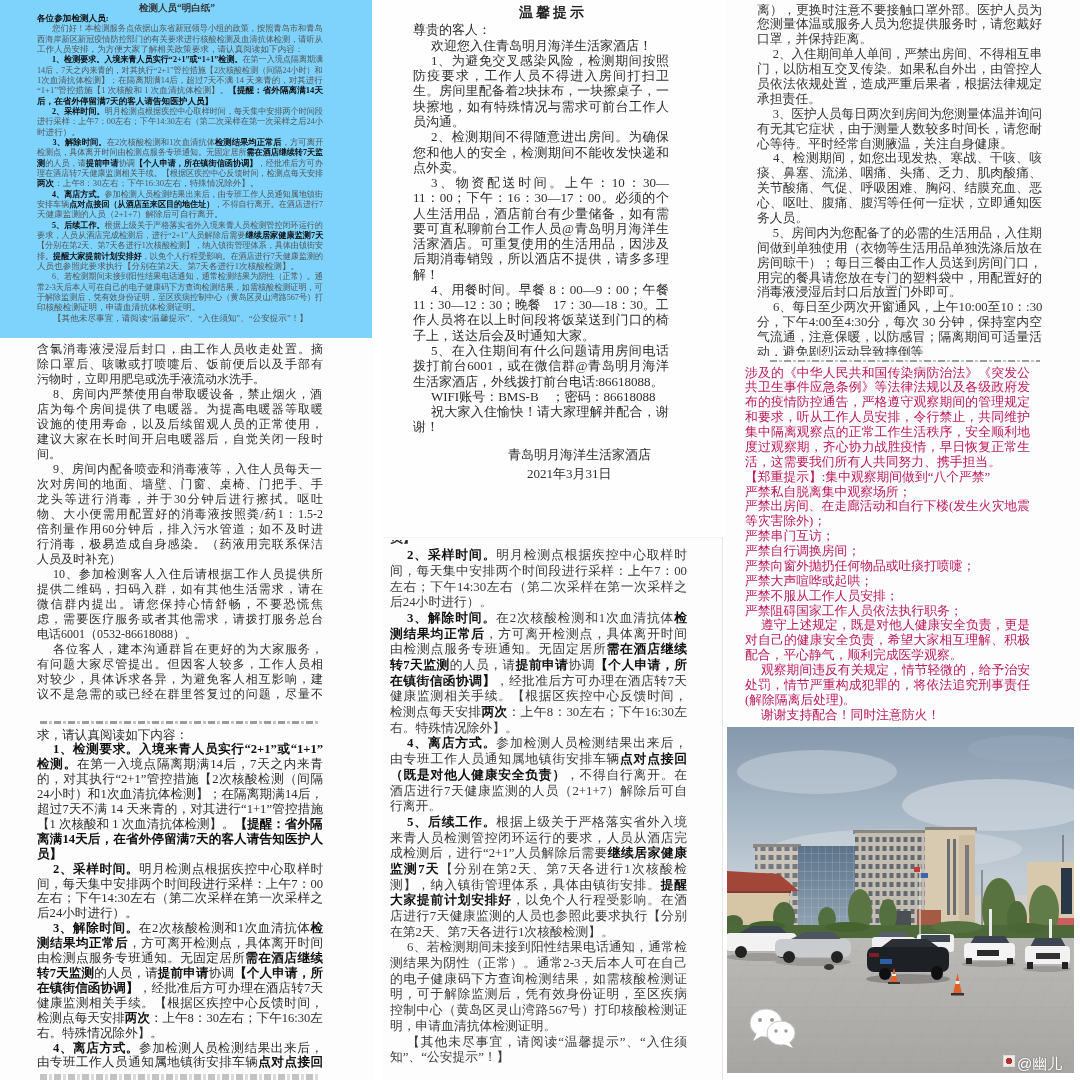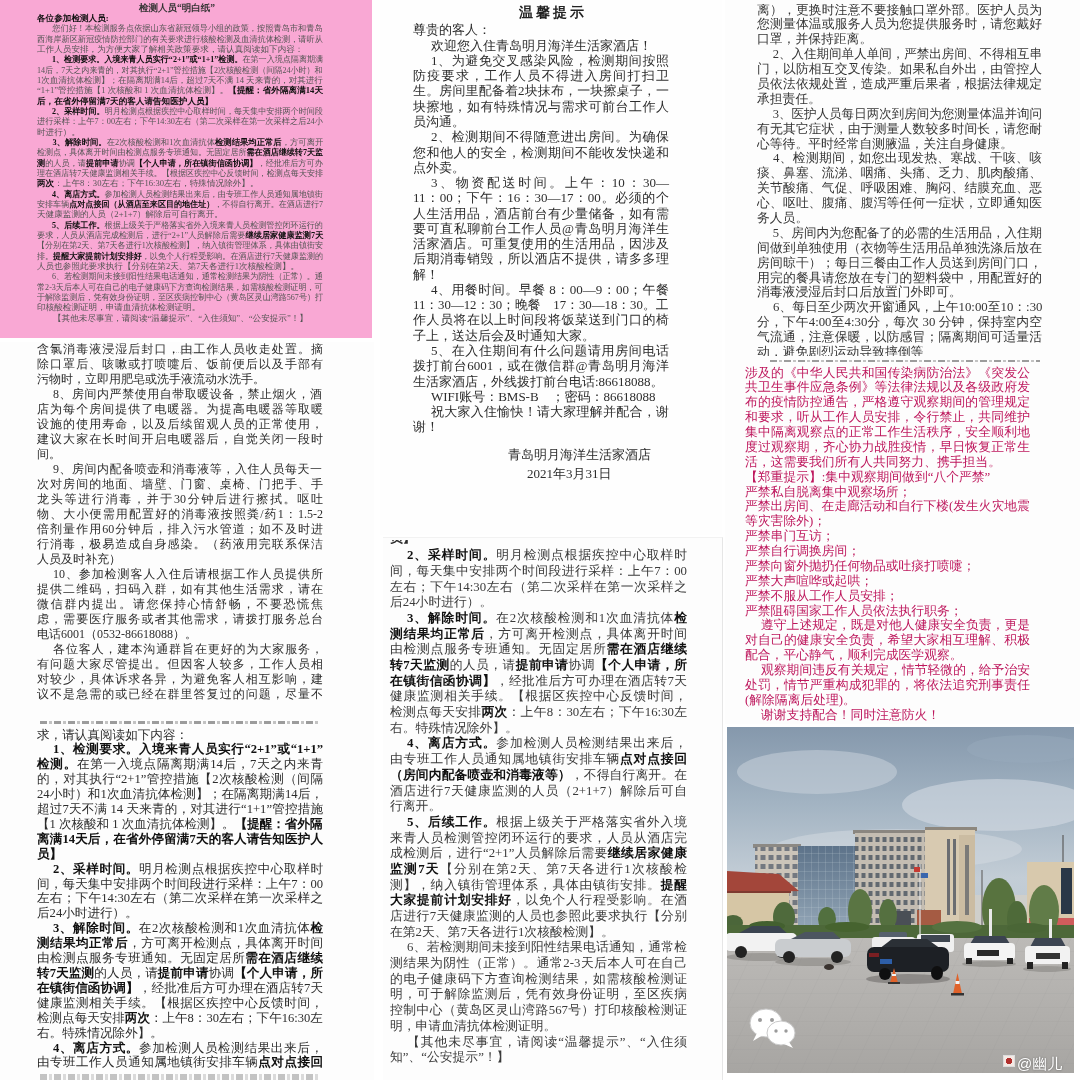--- a/index.html
+++ b/index.html
@@ -7,21 +7,21 @@
 body{position:relative;font-family:"Liberation Serif","DejaVu Serif",serif;color:#2c2c2c}
 .panel{position:absolute;overflow:hidden}
 .blk{position:absolute}
 .ln{white-space:nowrap;text-align:justify;text-align-last:justify;overflow:visible}
 .ln.ind{padding-left:var(--ind,16px)}
 .ln.end{text-align-last:left}
 .ln .b{font-weight:700;color:#111}
 .cut{position:absolute;background:repeating-linear-gradient(90deg,rgba(60,60,60,.5) 0 7px,transparent 7px 9px,rgba(60,60,60,.3) 9px 12px,transparent 12px 14px)}
 
 
-#lt-panel{left:0;top:0;width:372px;height:338px;background:#f9a8d4}
+#lt-panel{left:0;top:0;width:372px;height:338px;background:#7dd3fc}
 #lt-title{position:absolute;left:0;top:3px;width:354px;font-size:9.5px;line-height:10px;text-align:center;font-weight:700;color:#333;filter:blur(.35px)}
 #lt-lines{left:37px;top:13.1px;width:286px;font-size:8.6px;line-height:10.33px;color:#555;filter:blur(.4px);--ind:16px}
 #lb-panel{left:0;top:342px;width:374px;height:738px;background:#fdfdfd}
 #lb-dots{position:absolute;left:173px;top:10px;width:74px;height:1px;border-top:1px dotted #c8c8c8}
 #lb1{left:37px;top:0;width:286px;font-size:12px;line-height:15px;--ind:16px;filter:blur(.2px)}
 #lb-cut1{left:40px;top:379px;width:280px;height:3px}
 #lb2{left:37px;top:385.5px;width:286px;font-size:12.6px;line-height:14.9px;--ind:16px;filter:blur(.2px)}
 #lb-cut2{left:40px;top:732px;width:280px;height:6px;opacity:.6}
 
 
@@ -192,21 +192,21 @@
       <div class="ln ind"><span class="b">3、解除时间。</span><span>在2次核酸检测和1次血清抗体</span><span class="b">检</span></div>
       <div class="ln"><span class="b">测结果均正常后</span><span>，方可离开检测点，具体离开时间</span></div>
       <div class="ln"><span>由检测点服务专班通知。无固定居所</span><span class="b">需在酒店继续</span></div>
       <div class="ln"><span class="b">转7天监测</span><span>的人员，请</span><span class="b">提前申请</span><span>协调</span><span class="b">【个人申请，所</span></div>
       <div class="ln"><span class="b">在镇街信函协调】</span><span>，经批准后方可办理在酒店转7天</span></div>
       <div class="ln"><span>健康监测相关手续。【根据区疾控中心反馈时间，</span></div>
       <div class="ln"><span>检测点每天安排</span><span class="b">两次</span><span>：上午8：30左右；下午16:30左</span></div>
       <div class="ln end"><span>右。特殊情况除外】。</span></div>
       <div class="ln ind"><span class="b">4、离店方式。</span><span>参加检测人员检测结果出来后，</span></div>
       <div class="ln"><span>由专班工作人员通知属地镇街安排车辆</span><span class="b">点对点接回</span></div>
-      <div class="ln"><span class="b">（房间内配备喷壶和消毒液等）</span><span>，不得自行离开。在</span></div>
+      <div class="ln"><span class="b">（既是对他人健康安全负责）</span><span>，不得自行离开。在</span></div>
       <div class="ln"><span>酒店进行7天健康监测的人员（2+1+7）解除后可自</span></div>
       <div class="ln end"><span>行离开。</span></div>
       <div class="ln ind"><span class="b">5、后续工作。</span><span>根据上级关于严格落实省外入境</span></div>
       <div class="ln"><span>来青人员检测管控闭环运行的要求，人员从酒店完</span></div>
       <div class="ln"><span>成检测后，进行“2+1”人员解除后需要</span><span class="b">继续居家健康</span></div>
       <div class="ln"><span class="b">监测7天</span><span>【分别在第2天、第7天各进行1次核酸检</span></div>
       <div class="ln"><span>测】，纳入镇街管理体系，具体由镇街安排。</span><span class="b">提醒</span></div>
       <div class="ln"><span class="b">大家提前计划安排好</span><span>，以免个人行程受影响。在酒</span></div>
       <div class="ln"><span>店进行7天健康监测的人员也参照此要求执行【分别</span></div>
       <div class="ln end"><span>在第2天、第7天各进行1次核酸检测】。</span></div>

